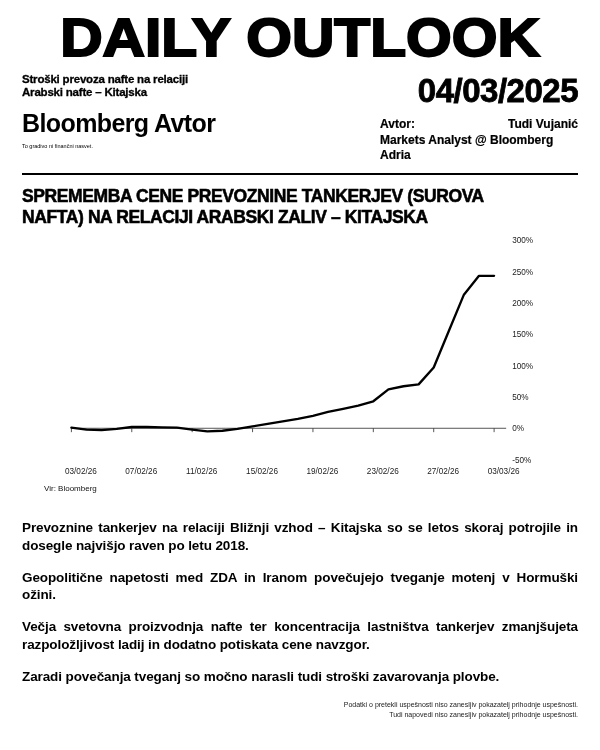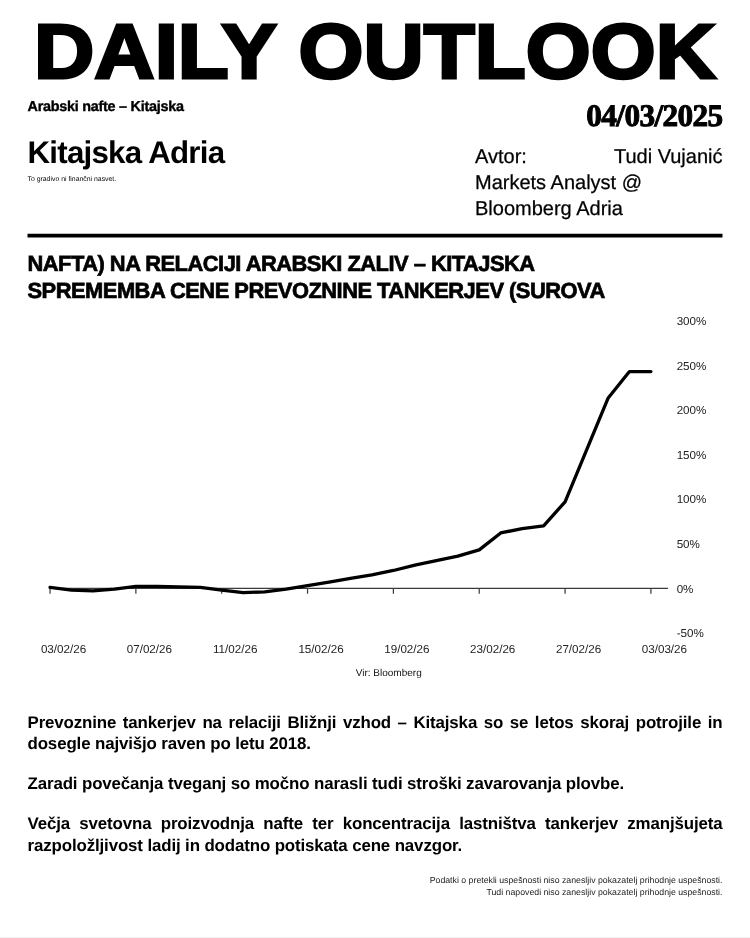--- a/index.html
+++ b/index.html
@@ -7,70 +7,71 @@
   .page {
     width:600px; height:750px; background:#ffffff; color:#000;
     font-family:"Liberation Sans","DejaVu Sans",sans-serif;
     display:flex; flex-direction:column;
     padding:12px 22px 30px 22px; overflow:hidden;
     margin:0 auto;
   }
   .masthead-svg { display:block; width:556px; height:58px; }
   .meta-row { display:flex; justify-content:space-between; align-items:flex-start; margin-top:11px; }
   .subtitle { font-size:11.5px; font-weight:bold; line-height:1.15; letter-spacing:-0.2px; -webkit-text-stroke:0.3px #000; }
-  .issue-date { font-size:25px; font-weight:800; letter-spacing:-0.5px; line-height:1; -webkit-text-stroke:0.8px #000; margin-top:1px;font-family:Liberation Serif, serif; }
+  .issue-date { font-size:33px; font-weight:800; letter-spacing:-0.5px; line-height:1; -webkit-text-stroke:0.8px #000; margin-top:1px; }
   .brand-row { display:flex; justify-content:space-between; align-items:flex-start; margin-top:3px; }
   .brand { font-size:25px; font-weight:bold; letter-spacing:-0.6px; line-height:1.1; }
   .tiny-disclaimer { font-size:5.5px; color:#000; margin-top:5px; }
-  .author-block { width:198px; font-size:16px; font-weight:normal; line-height:1.3; margin-top:7px; -webkit-text-stroke:0.2px #000; }
+  .author-block { width:198px; font-size:12px; font-weight:bold; line-height:1.3; margin-top:7px; -webkit-text-stroke:0.2px #000; }
   .author-line1 { display:flex; justify-content:space-between; }
   .author-role { text-align:left; }
   .rule { height:3px; background:#000; margin-top:9px; }
   .chart-title { margin-top:11px; font-size:17.5px; font-weight:800; letter-spacing:-0.4px; line-height:1.2; -webkit-text-stroke:0.55px #000; }
   .chart-svg { display:block; width:556px; height:294px; margin-top:1px; }
-  .chart-source { font-size:8px; margin:1px 0 0 22px; color:#111;text-align:center; }
+  .chart-source { font-size:8px; margin:1px 0 0 22px; color:#111; }
   .body-text { margin-top:26px; }
   .body-text p { font-size:13.5px; font-weight:bold; text-align:justify; line-height:1.32; margin-bottom:14px; letter-spacing:-0.1px; }
   .footer { margin-top:auto; text-align:right; font-size:7px; line-height:1.45; color:#1a1a1a; }
 </style>
 </head>
 <body>
 
 <div class="page">
 
   <svg class="masthead-svg" viewBox="0 0 556 58">
     <text x="0" y="51" font-size="63" font-weight="bold" fill="#000" stroke="#000" stroke-width="2.4" textLength="556" lengthAdjust="spacingAndGlyphs">DAILY OUTLOOK</text>
   </svg>
 
   <div class="meta-row">
     <div class="subtitle">
+      <div>Stroški prevoza nafte na relaciji</div>
       <div>Arabski nafte – Kitajska</div>
     </div>
     <div class="issue-date">04/03/2025</div>
   </div>
 
   <div class="brand-row">
     <div>
-      <div class="brand">Kitajska Adria</div>
+      <div class="brand">Bloomberg Avtor</div>
       <div class="tiny-disclaimer">To gradivo ni finančni nasvet.</div>
     </div>
     <div class="author-block">
       <div class="author-line1">
         <span>Avtor:</span>
         <span>Tudi Vujanić</span>
       </div>
       <div class="author-role">Markets Analyst @ Bloomberg Adria</div>
     </div>
   </div>
 
   <div class="rule"></div>
 
   <div class="chart-title">
+    <div>SPREMEMBA CENE PREVOZNINE TANKERJEV (SUROVA</div>
     <div>NAFTA) NA RELACIJI ARABSKI ZALIV – KITAJSKA</div>
-    <div>SPREMEMBA CENE PREVOZNINE TANKERJEV (SUROVA</div>
   </div>
 
   <svg class="chart-svg" viewBox="0 0 556 294">
       <line x1="13" y1="231" x2="517" y2="231" stroke="#3a3a3a" stroke-width="1"></line>
       <line x1="13" y1="231" x2="13" y2="235.5" stroke="#3a3a3a" stroke-width="1"></line>
       <text x="24" y="284" text-anchor="middle" font-size="9.5" fill="#222222">03/02/26</text>
       <line x1="83" y1="231" x2="83" y2="235.5" stroke="#3a3a3a" stroke-width="1"></line>
       <text x="94" y="284" text-anchor="middle" font-size="9.5" fill="#222222">07/02/26</text>
       <line x1="153" y1="231" x2="153" y2="235.5" stroke="#3a3a3a" stroke-width="1"></line>
       <text x="164" y="284" text-anchor="middle" font-size="9.5" fill="#222222">11/02/26</text>
@@ -92,22 +93,23 @@
       <text x="524" y="198.15" text-anchor="start" font-size="9.5" fill="#222222">50%</text>
       <text x="524" y="234.5" text-anchor="start" font-size="9.5" fill="#222222">0%</text>
       <text x="524" y="270.85" text-anchor="start" font-size="9.5" fill="#222222">-50%</text>
       <polyline points="13.0,230.3 30.5,232.5 48.0,233.2 65.5,231.7 83.0,229.5 100.5,229.5 118.0,229.9 135.5,230.3 153.0,232.5 170.5,234.6 188.0,233.9 205.5,231.7 223.0,228.8 240.5,225.9 258.0,223.0 275.5,220.1 293.0,216.5 310.5,212.1 328.0,208.5 345.5,204.8 363.0,199.7 380.5,185.9 398.0,182.3 415.5,180.1 433.0,160.5 450.5,118.3 468.0,76.1 485.5,54.3 503.0,54.3" fill="none" stroke="#000000" stroke-width="2.7" stroke-linejoin="round" stroke-linecap="round"></polyline>
     </svg>
 
   <div class="chart-source">Vir: Bloomberg</div>
 
   <div class="body-text">
     <p>Prevoznine tankerjev na relaciji Bližnji vzhod – Kitajska so se letos skoraj potrojile in dosegle najvišjo raven po letu 2018.</p>
+    <p>Geopolitične napetosti med ZDA in Iranom povečujejo tveganje motenj v Hormuški ožini.</p>
+    <p>Večja svetovna proizvodnja nafte ter koncentracija lastništva tankerjev zmanjšujeta razpoložljivost ladij in dodatno potiskata cene navzgor.</p>
     <p>Zaradi povečanja tveganj so močno narasli tudi stroški zavarovanja plovbe.</p>
-    <p>Večja svetovna proizvodnja nafte ter koncentracija lastništva tankerjev zmanjšujeta razpoložljivost ladij in dodatno potiskata cene navzgor.</p>
   </div>
 
   <div class="footer">
     <div>Podatki o pretekli uspešnosti niso zanesljiv pokazatelj prihodnje uspešnosti.</div>
     <div>Tudi napovedi niso zanesljiv pokazatelj prihodnje uspešnosti.</div>
   </div>
 
 </div>
 
 </body></html>

